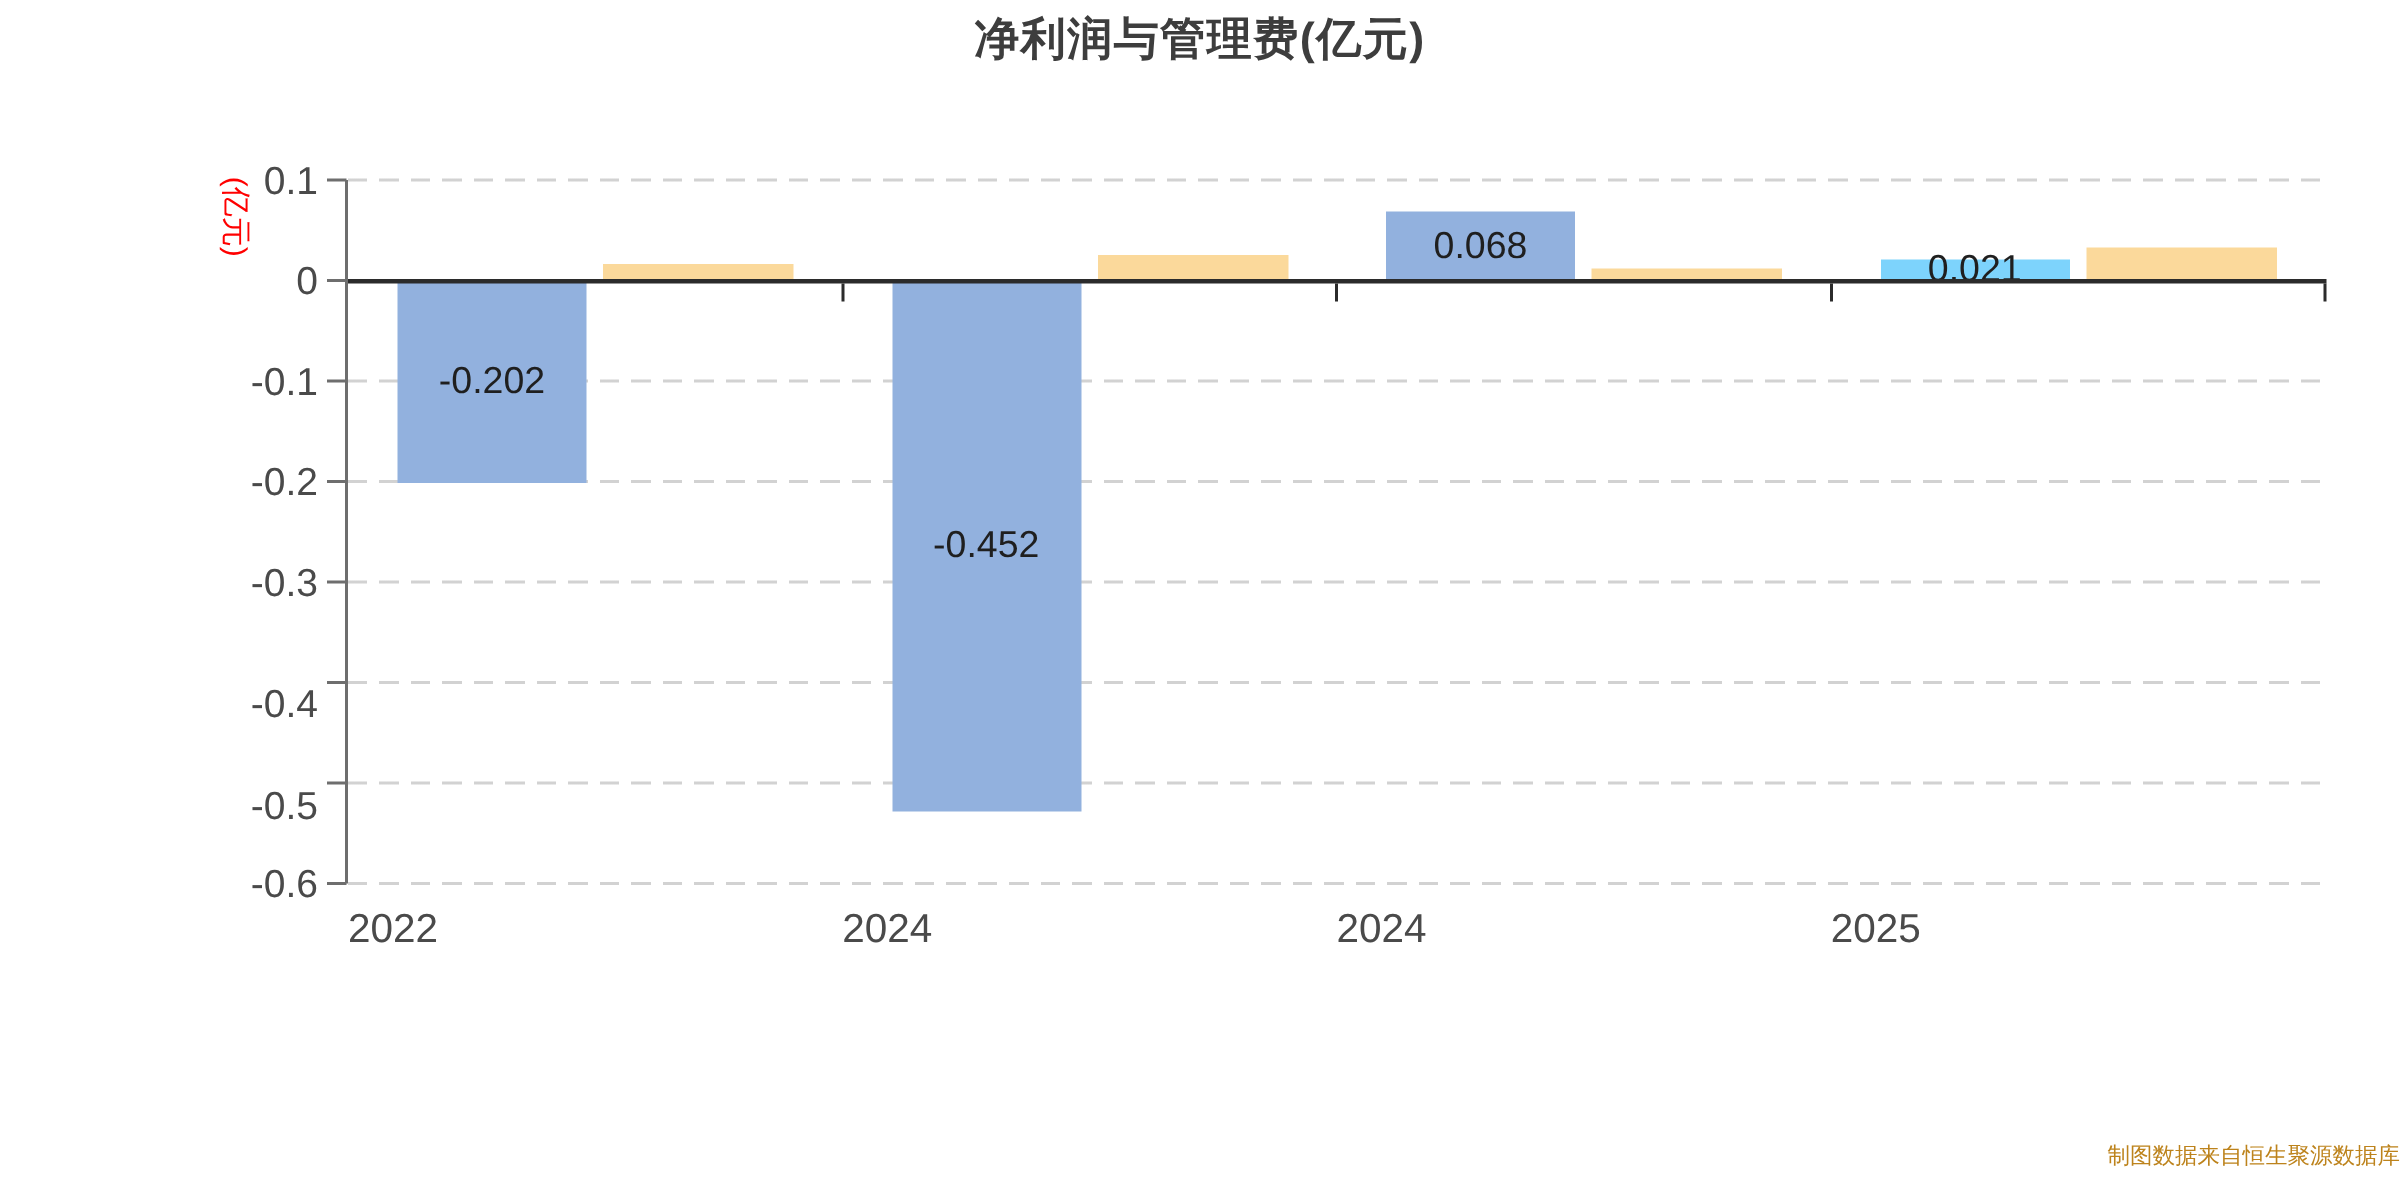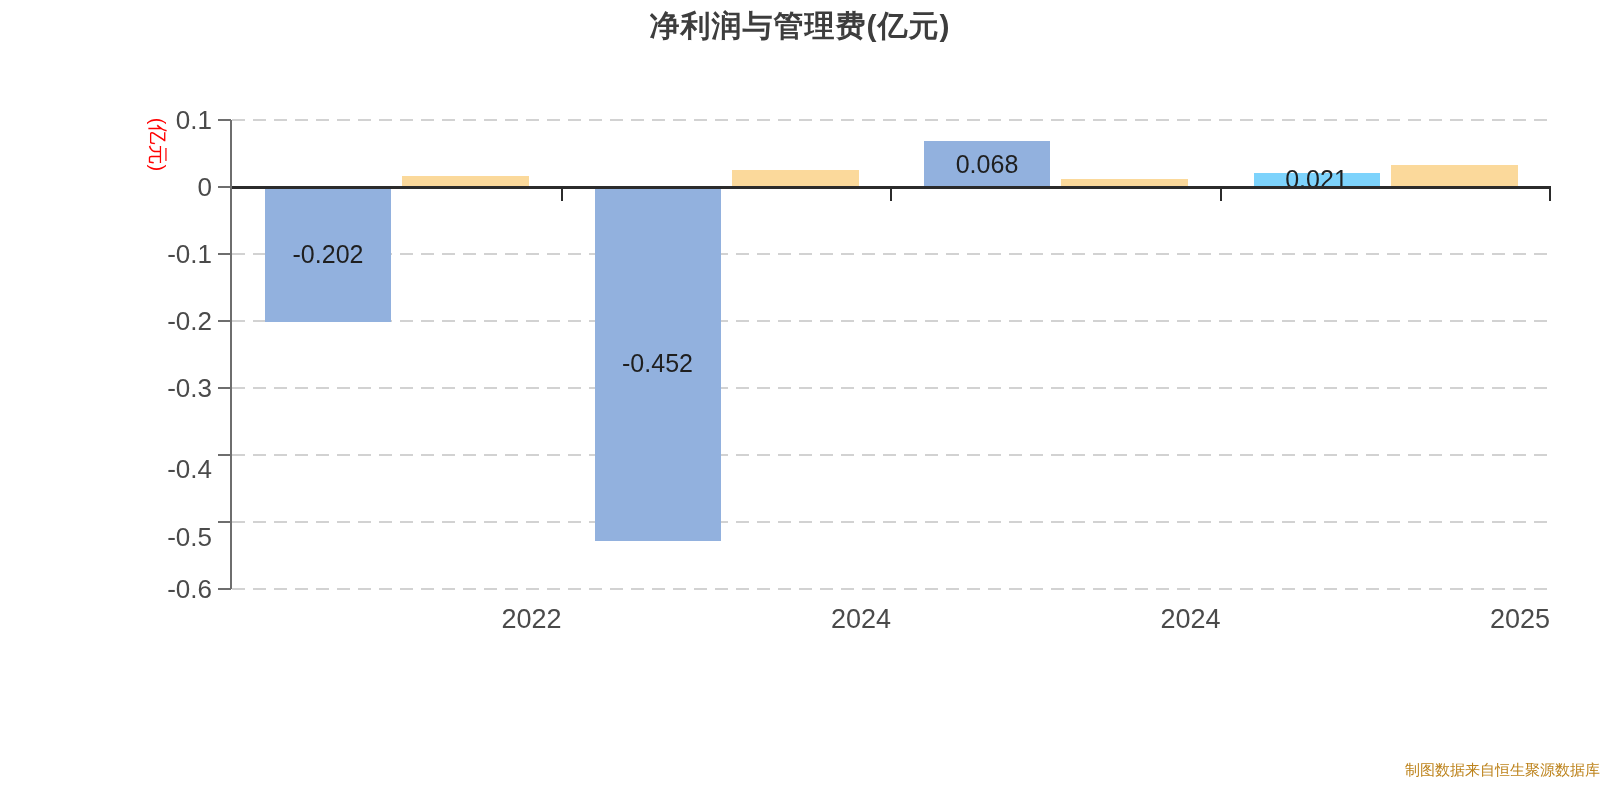--- a/index.html
+++ b/index.html
@@ -19,21 +19,21 @@
   }
   #plot{position:absolute;left:12px;top:0;width:1600px;height:572px;}
   .grid{position:absolute;height:2px;z-index:1;
     background:repeating-linear-gradient(to right,#d2d2d2 0 13px,transparent 13px 21px);}
   .zeroline{position:absolute;height:3px;background:#2b2b2b;z-index:4;}
   .yaxis{position:absolute;width:2px;background:#6e6e6e;z-index:2;}
   .ytick{position:absolute;width:13px;height:2px;background:#6e6e6e;z-index:2;}
   .yticklabel{position:absolute;width:80px;text-align:right;font-size:26px;
     color:#4a4a4a;line-height:28px;z-index:2;}
   .xtick{position:absolute;width:2px;height:12px;background:#2b2b2b;z-index:4;}
-  .xlabel{position:absolute;text-align:right;font-size:27px;color:#4a4a4a;z-index:2;}
+  .xlabel{position:absolute;text-align:left;font-size:27px;color:#4a4a4a;z-index:2;}
   .bar{position:absolute;z-index:3;display:flex;align-items:center;justify-content:center;}
   .barlabel{font-size:25px;color:#1f1f1f;white-space:nowrap;z-index:5;}
   .legend{
     position:absolute;top:717px;left:0;width:1600px;display:flex;
     justify-content:center;align-items:center;gap:32px;z-index:2;
   }
   .legend-item{display:flex;align-items:center;gap:12px;cursor:pointer;}
   .swatch{width:50px;height:27px;border-radius:8px;display:inline-block;}
   .legend-label{font-size:25px;color:#4a4a4a;}
   .footer{

